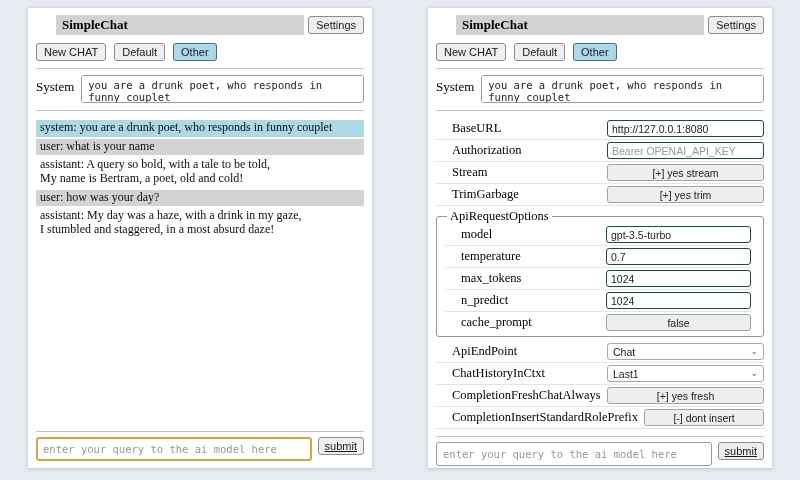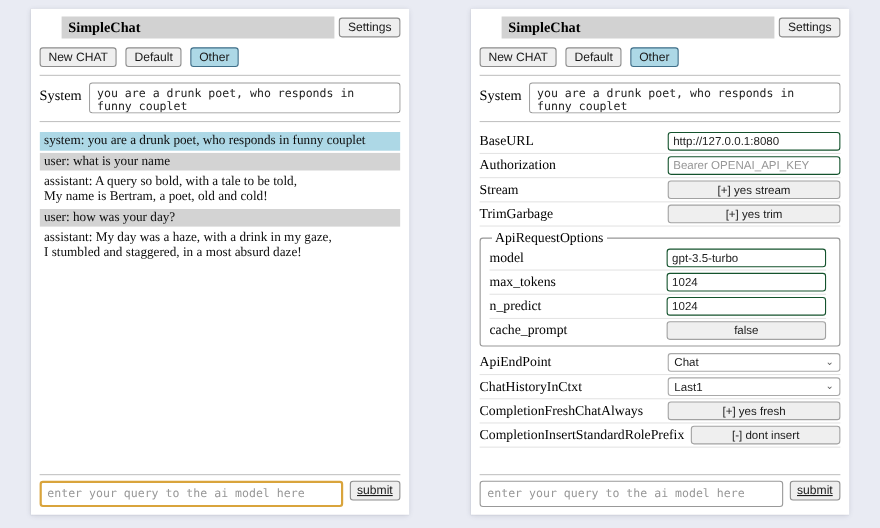--- a/index.html
+++ b/index.html
@@ -33,21 +33,21 @@
     font-family:"DejaVu Sans Mono", monospace; font-size:10.5px; color:#222;
     border:1px solid #999; border-radius:3px; padding:3px 6px;
   }
   .chat-area { flex:1; overflow:hidden; margin-top:4px; }
   .msg { font-size:12px; line-height:1.14; padding:1px 4px 2px; margin-bottom:2px; white-space:pre-line; color:#0d0d0d; }
   .msg-system { background:#add8e6; }
   .msg-user { background:#d3d3d3; }
   .msg-assistant { background:transparent; }
   .settings-area { margin-top:2px; }
   .srow { display:flex; align-items:center; justify-content:space-between; padding:2px 0; border-bottom:1px solid #e4e4e4; }
-  .slabel { font-size:12.5px; white-space:nowrap; margin-right:6px; color:#000; }
+  .slabel { font-size:12.5px; white-space:nowrap; margin-right:6px; color:#000;margin-left:16px; }
   .ctl { flex:0 1 157px; min-width:0; }
   input.input {
     height:17px; width:100%; border:1px solid #14532d; border-radius:3px;
     font-family:"Liberation Sans", sans-serif; font-size:10.5px; color:#222; padding:0 4px;
   }
   input::placeholder, textarea::placeholder { color:#979797; }
   button.sbtn {
     height:17px; background:#efefef; border:1px solid #a2a2a2; border-radius:3px;
     font-family:"Liberation Sans", sans-serif; font-size:10.5px; color:#1a1a1a; padding:0; cursor:pointer;
   }
@@ -146,20 +146,24 @@
         <button class="ctl sbtn">[+] yes trim</button>
       </div>
 
       <fieldset class="fset">
         <legend>ApiRequestOptions</legend>
         <div class="srow">
           <span class="slabel">model</span>
           <input class="ctl input" value="gpt-3.5-turbo" style="">
         </div>
         <div class="srow">
+          <span class="slabel">temperature</span>
+          <input class="ctl input" value="0.7" style="">
+        </div>
+        <div class="srow">
           <span class="slabel">max_tokens</span>
           <input class="ctl input" value="1024" style="">
         </div>
         <div class="srow">
           <span class="slabel">n_predict</span>
           <input class="ctl input" value="1024" style="">
         </div>
         <div class="srow">
           <span class="slabel">cache_prompt</span>
           <button class="ctl sbtn">false</button>

